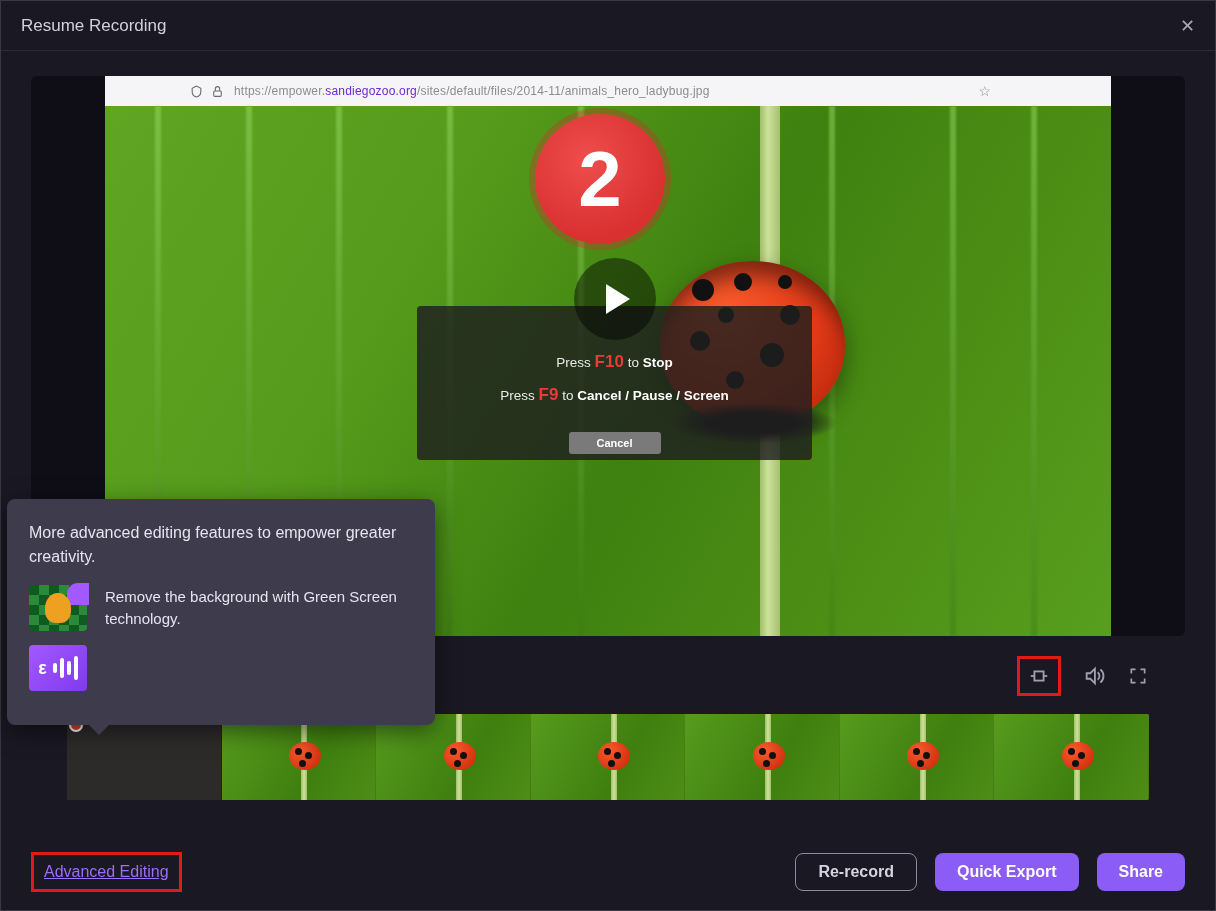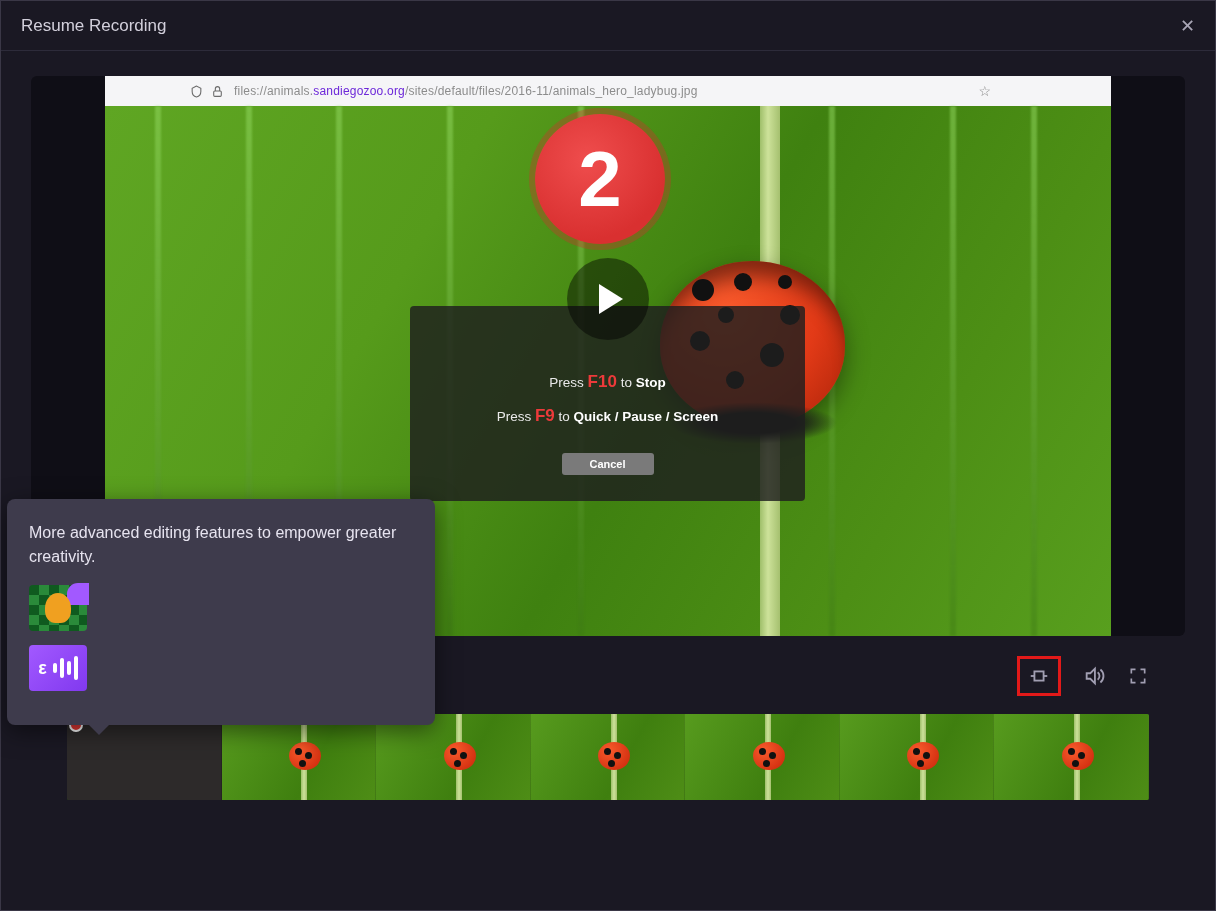--- a/index.html
+++ b/index.html
@@ -17,21 +17,21 @@
   .browser-icons-left { display: flex; align-items: center; gap: 8px; margin-right: 10px; }
   .bi { width: 13px; height: 13px; color: #6b6b6b; }
   .star-icon { position: absolute; right: 120px; color: #888; font-size: 14px; }
   .grass { position: absolute; top: 30px; left: 0; right: 0; bottom: 0; background: linear-gradient(120deg, #5fa623 0%, #569b1b 30%, #3f8110 55%, #4d8f15 78%, #589f1e 100%); }
   .blade { position: absolute; top: 0; bottom: 0; width: 6px; background: linear-gradient(to bottom, rgba(150,220,100,0.5), rgba(60,120,20,0.4)); filter: blur(1px); }
   .ladybug { position: absolute; top: 155px; left: 555px; width: 185px; height: 165px; border-radius: 50% 50% 48% 48%; background: radial-gradient(circle at 35% 30%, #f85a2c, #e23a17 55%, #a82208 100%); box-shadow: 0 25px 20px -10px rgba(0,0,0,0.45) inset, 0 10px 25px rgba(0,0,0,0.4); }
   .ladybug::before { content: ""; position: absolute; bottom: -18px; left: 8px; width: 170px; height: 42px; background: radial-gradient(ellipse at center, #1a1a1a 35%, transparent 70%); border-radius: 50%; }
   .spot { position: absolute; background: #111; border-radius: 50%; }
   .stick { position: absolute; top: 0; bottom: 0; left: 655px; width: 20px; background: linear-gradient(to right, #9fbf6a, #cde29a 40%, #a5c06f); }
   .countdown { position: absolute; top: 8px; left: 430px; width: 130px; height: 130px; border-radius: 50%; background: radial-gradient(circle at 40% 35%, #ef4d4d, #d93030 70%); box-shadow: 0 0 0 6px rgba(210,45,45,0.35); display: flex; align-items: center; justify-content: center; color: #fff; font-size: 78px; font-weight: 700; }
-  .overlay { position: absolute; top: 200px; left: 305px; width: 395px; height: 195px; background: rgba(30,30,30,0.82); border-radius: 4px; color: #e9e9e9; font-size: 14px; display: flex; flex-direction: column; align-items: center; justify-content: center; gap: 10px; }
+  .overlay { position: absolute; top: 200px; left: 312px; width: 395px; height: 154px; background: rgba(30,30,30,0.82); border-radius: 4px; color: #e9e9e9; font-size: 14px; display: flex; flex-direction: column; align-items: center; justify-content: center; gap: 10px; }
   .play-circle { width: 82px; height: 82px; border-radius: 50%; background: rgba(0,0,0,0.45); display: flex; align-items: center; justify-content: center; position: absolute; top: -48px; left: 157px; }
   .play-tri { width: 0; height: 0; border-left: 24px solid #fff; border-top: 15px solid transparent; border-bottom: 15px solid transparent; margin-left: 6px; }
   .ov-line { margin-top: 34px; line-height: 2.4em; font-size: 13.5px; text-align:center; }
   .ov-line .key { color: #ec3a3a; font-weight: 700; font-size: 17px; }
   .ov-line b { color: #fff; font-weight: 700; }
   .ov-cancel { margin-top: 10px; width: 92px; height: 22px; background: #7a7a7a; border-radius: 3px; display: flex; align-items: center; justify-content: center; font-size: 11px; font-weight: 600; color: #fff; }
   .controls-row { display: flex; justify-content: flex-end; align-items: center; gap: 22px; padding: 20px 36px 14px 0; }
   .ctrl-ic { width: 22px; height: 22px; color: #a19eb2; display:flex; align-items:center; justify-content:center; }
   .red-box { border: 3px solid #e21919; padding: 6px 8px; }
   .timeline { margin: 4px 36px 0 36px; height: 86px; background: #2f5d14; display: flex; overflow: hidden; border-radius: 2px; }
@@ -80,21 +80,21 @@
           <div class="browser-icons-left">
             <svg class="bi" viewBox="0 0 24 24" fill="none" stroke="currentColor" stroke-width="2">
                 <path d="M12 2 4 6v6c0 5 3.5 9 8 10 4.5-1 8-5 8-10V6l-8-4z"></path>
               </svg>
             <svg class="bi" viewBox="0 0 24 24" fill="none" stroke="currentColor" stroke-width="2">
                 <rect x="5" y="11" width="14" height="10" rx="2"></rect>
                 <path d="M8 11V7a4 4 0 0 1 8 0v4"></path>
               </svg>
           </div>
           <span class="browser-url">
-            <span>files://animals.</span><span class="domain">sandiegozoo.org</span><span>/sites/default/files/2016-11/animals_hero_ladybug.jpg</span>
+            <span>https://empower.</span><span class="domain">sandiegozoo.org</span><span>/sites/default/files/2014-11/animals_hero_ladybug.jpg</span>
           </span>
           <span class="star-icon">☆</span>
         </div>
 
         <div class="grass">
           <div class="blade" style="left:5%"></div>
             <div class="blade" style="left:14%"></div>
             <div class="blade" style="left:23%"></div>
           <div class="blade" style="left:34%"></div>
             <div class="blade" style="left:47%"></div>
@@ -115,21 +115,21 @@
           <div class="countdown">
               <span>2</span>
             </div>
 
           <div class="overlay">
             <div class="play-circle">
                 <div class="play-tri"></div>
               </div>
             <div class="ov-line">
               <span>Press </span><span class="key">F10</span><span> to </span><b>Stop</b><br>
-              <span>Press </span><span class="key">F9</span><span>  to </span><b>Quick / Pause</b><b> / Screen</b>
+              <span>Press </span><span class="key">F9</span><span>  to </span><b>Cancel / Pause</b><b> / Screen</b>
             </div>
             <div class="ov-cancel">Cancel</div>
           </div>
         </div>
 
       </div>
     </div>
 
     <div class="controls-row">
       <div class="red-box">
@@ -182,32 +182,41 @@
       <div class="thumb">
           <div class="mini-stick"></div>
           <div class="mini-bug"></div>
         </div>
     </div>
 
     <div class="tooltip">
       <div class="tooltip-head">More advanced editing features to empower greater creativity.</div>
       <div class="tt-row">
         <div class="tt-ico green"></div>
+        <div class="tt-text">Remove the background with Green Screen technology.</div>
       </div>
       <div class="tt-row">
         <div class="tt-ico voice">
           <span style="font-size:18px;margin-right:6px">ε</span>
           <div class="bars">
               <span style="height:10px"></span>
               <span style="height:20px"></span>
               <span style="height:14px"></span>
               <span style="height:24px"></span>
             </div>
         </div>
       </div>
     </div>
 
   </div>
 
   <div class="footer">
+    <div class="adv-link-box">
+      <span class="adv-link">Advanced Editing</span>
+    </div>
+    <div class="footer-buttons">
+      <div class="btn outline">Re-record</div>
+      <div class="btn primary">Quick Export</div>
+      <div class="btn primary">Share</div>
+    </div>
   </div>
 
 </div>
 
 </body></html>

